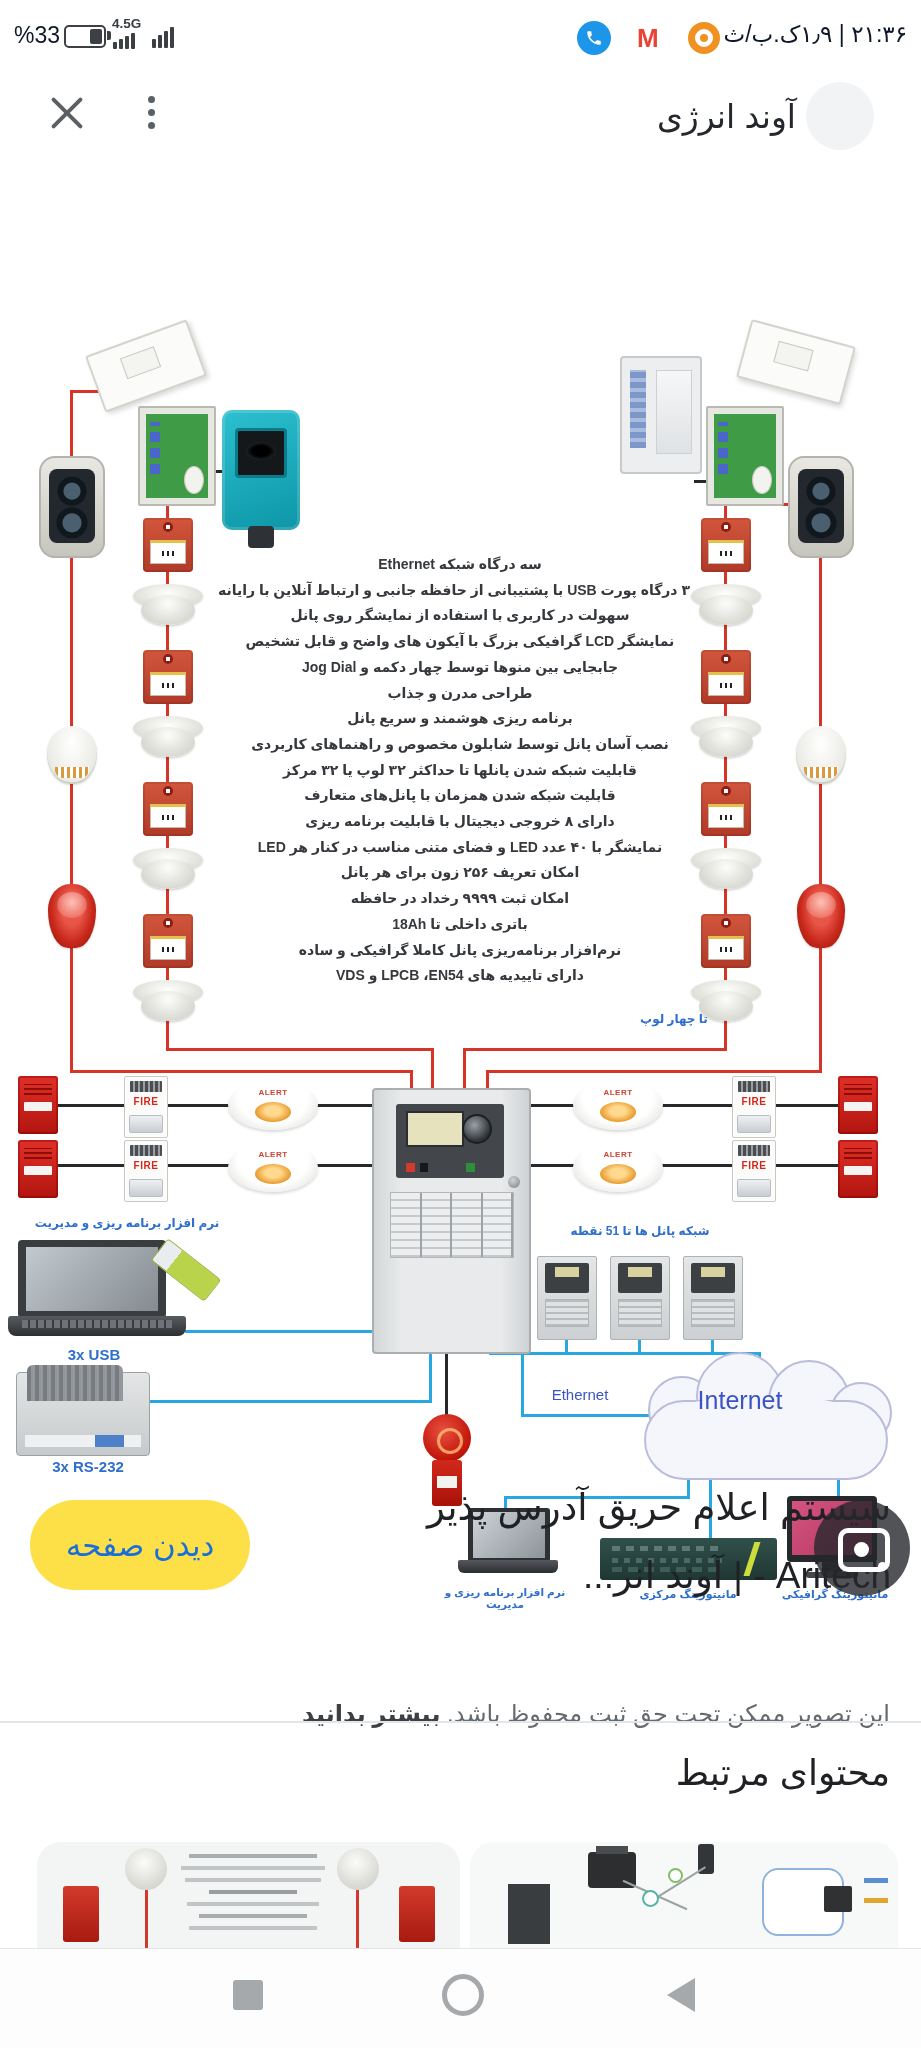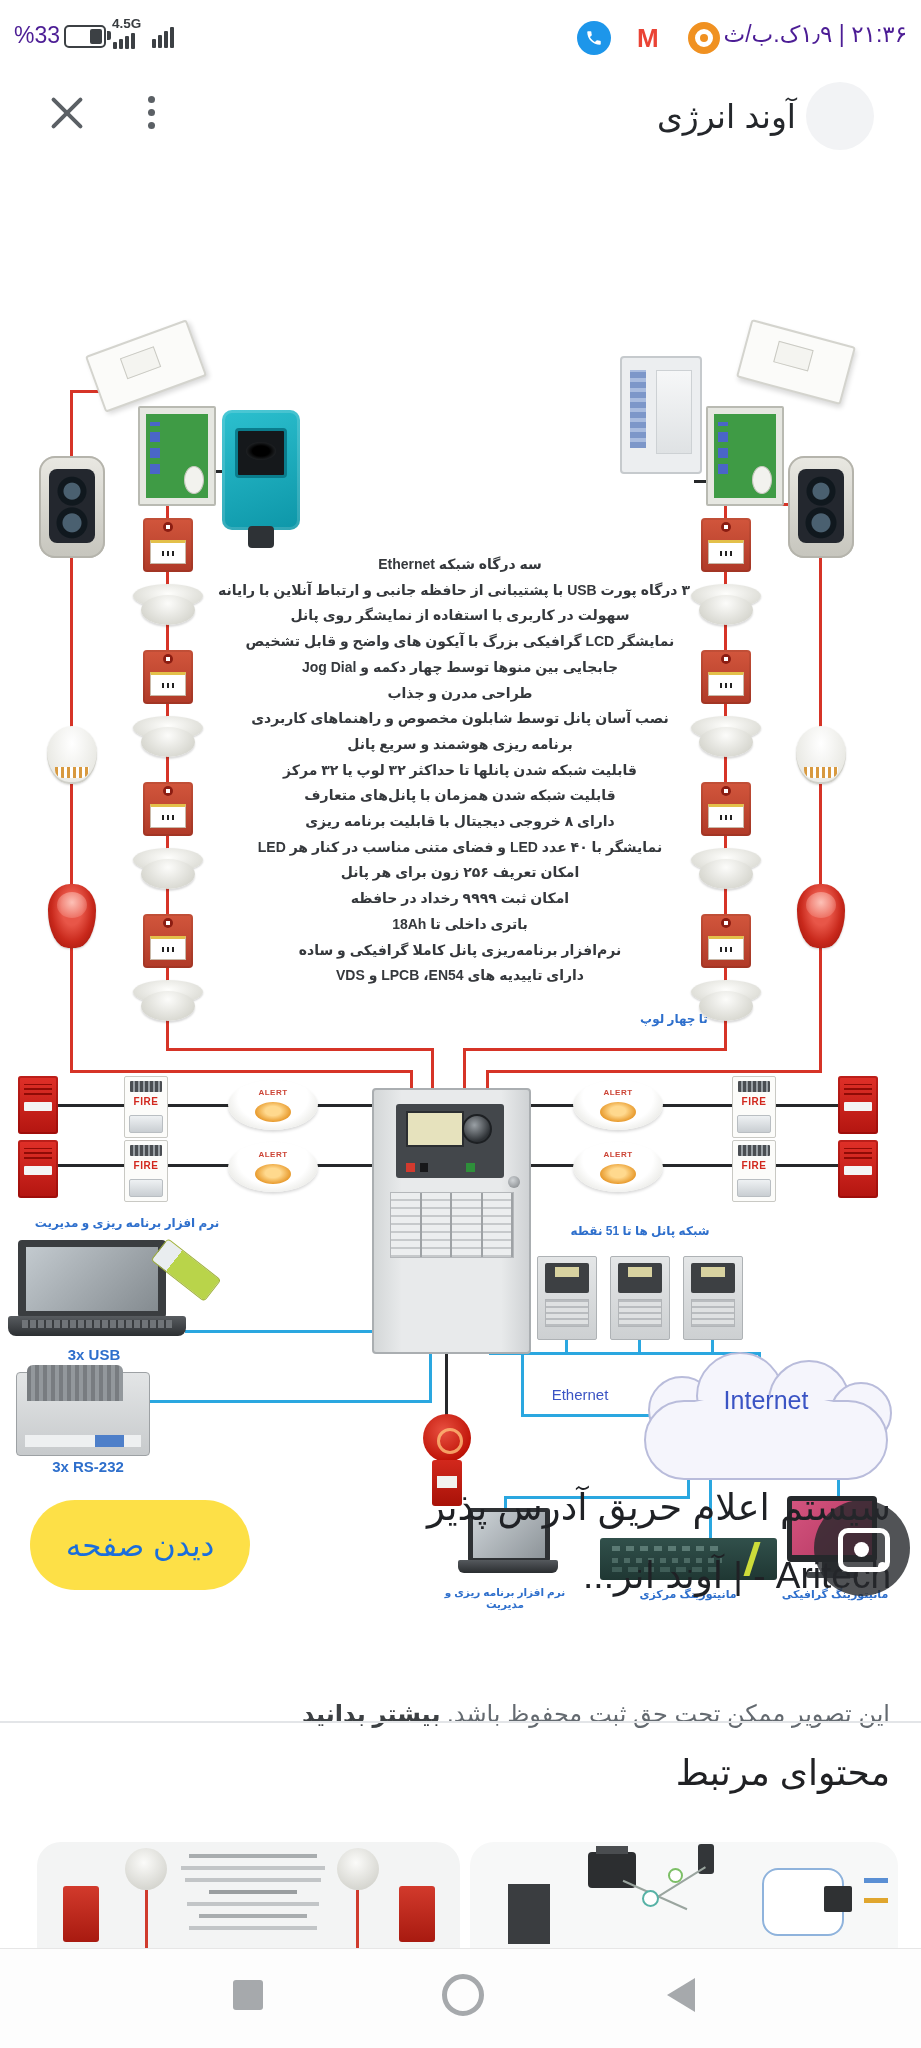--- a/index.html
+++ b/index.html
@@ -104,21 +104,21 @@
   .divider{position:absolute;left:0;top:1721px;width:921px;height:2px;background:#e3e5e8}
   .relhead{position:absolute;left:0;right:31px;top:1752px;font-size:36px;font-weight:500;color:#202124;direction:rtl;text-align:right}
   .card{position:absolute;top:1842px;height:106px;background:#f3f4f4;border-radius:24px 24px 0 0;overflow:hidden}
   .tshape{position:absolute}
   
   .navbg{position:absolute;left:0;top:1948px;width:921px;height:100px;background:#fdfdfd;border-top:1px solid #e6e6e6}
   .navrecents{position:absolute;left:233px;top:1980px;width:30px;height:30px;background:#a6a9ac;border-radius:3px}
   .navhome{position:absolute;left:442px;top:1974px;width:32px;height:32px;border:5px solid #a6a9ac;border-radius:50%}
   .navback{position:absolute;left:667px;top:1978px;width:0;height:0;border-top:17px solid transparent;border-bottom:17px solid transparent;border-right:28px solid #a6a9ac}
   
-  .sbtext{position:absolute;font-size:23px;color:#4c1d95;font-weight:500}
+  .sbtext{position:absolute;font-size:23px;color:#0f172a;font-weight:500}
   .batt{position:absolute;left:64px;top:25px;width:38px;height:19px;border:2.5px solid #3c4044;border-radius:5px}
   .batt::before{content:"";position:absolute;right:-7px;top:4px;width:4px;height:9px;background:#3c4044;border-radius:0 2px 2px 0}
   .batt::after{content:"";position:absolute;right:2px;top:2px;bottom:2px;width:12px;background:#3c4044;border-radius:2px}
   .g45{position:absolute;left:112px;top:16px;font-size:13.5px;font-weight:700;color:#383c40}
   .bars{position:absolute;display:flex;align-items:flex-end;gap:2px}
   .bars span{width:4px;background:#3c4044;border-radius:1px}
   .phico{position:absolute;left:577px;top:21px;width:34px;height:34px;border-radius:50%;background:#1d96ea;display:flex;align-items:center;justify-content:center}
   .gmico{position:absolute;left:637px;top:23px;font-size:26px;font-weight:700;color:#ea4335}
   .apico{position:absolute;left:688px;top:22px;width:18px;height:18px;border-radius:50%;border:7px solid #f09121;background:#fff}
   .apdot{position:absolute;left:5px;top:5px;width:8px;height:8px;border-radius:50%;background:#f09121}
@@ -253,22 +253,22 @@
     <div class="cp" style="left:701px;top:754px"></div>
     <div class="sd" style="left:691px;top:820px"></div>
 
     <div class="featwrap">
       <div class="feat">سه درگاه شبکه Ethernet</div>
       <div class="feat">۳ درگاه پورت USB با پشتیبانی از حافظه جانبی و ارتباط آنلاین با رایانه</div>
       <div class="feat">سهولت در کاربری با استفاده از نمایشگر روی پانل</div>
       <div class="feat">نمایشگر LCD گرافیکی بزرگ با آیکون های واضح و قابل تشخیص</div>
       <div class="feat">جابجایی بین منوها توسط چهار دکمه و Jog Dial</div>
       <div class="feat">طراحی مدرن و جذاب</div>
+      <div class="feat">برنامه ریزی هوشمند و سریع پانل</div>
       <div class="feat">نصب آسان پانل توسط شابلون مخصوص و راهنماهای کاربردی</div>
-      <div class="feat">برنامه ریزی هوشمند و سریع پانل</div>
       <div class="feat">قابلیت شبکه شدن پانلها تا حداکثر ۳۲ لوپ یا ۳۲ مرکز</div>
       <div class="feat">قابلیت شبکه شدن همزمان با پانل‌های متعارف</div>
       <div class="feat">دارای ۸ خروجی دیجیتال با قابلیت برنامه ریزی</div>
       <div class="feat">نمایشگر با ۴۰ عدد LED و فضای متنی مناسب در کنار هر LED</div>
       <div class="feat">امکان تعریف ۲۵۶ زون برای هر پانل</div>
       <div class="feat">امکان ثبت ۹۹۹۹ رخداد در حافظه</div>
       <div class="feat">باتری داخلی تا 18Ah</div>
       <div class="feat">نرم‌افزار برنامه‌ریزی پانل کاملا گرافیکی و ساده</div>
       <div class="feat">دارای تاییدیه های LPCB ،EN54 و VDS</div>
     </div>
@@ -329,21 +329,21 @@
     <div class="bell"></div>
     <div class="bellbase"></div>
 
     <div class="bl-lat" style="left:536px;top:1226px;width:88px;font-weight:400;color:#3b54c4">Ethernet</div>
     <div class="cl" style="left:648px;top:1216px;width:64px;height:64px"></div>
     <div class="cl" style="left:696px;top:1192px;width:84px;height:84px"></div>
     <div class="cl" style="left:768px;top:1200px;width:78px;height:78px"></div>
     <div class="cl" style="left:830px;top:1222px;width:58px;height:58px"></div>
     <div class="cl" style="left:644px;top:1240px;width:240px;height:76px;border-radius:40px"></div>
     <div class="clcover" style="left:654px;top:1236px;width:220px;height:68px"></div>
-    <div class="cloudlabel" style="left:696px;top:1226px;width:140px">Internet</div>
+    <div class="cloudlabel" style="left:670px;top:1226px;width:140px">Internet</div>
 
     <div class="lt2scr"></div>
     <div class="lt2base"></div>
     <div class="bl" style="left:425px;top:1426px;width:160px;font-size:10.5px">نرم افزار برنامه ریزی و مدیریت</div>
     <div class="rack"></div>
     <div class="bl" style="left:612px;top:1428px;width:152px;font-size:11px">مانیتورینگ مرکزی</div>
     <div class="monitor"></div>
     <div class="monstand"></div>
     <div class="monbase"></div>
     <div class="bl" style="left:770px;top:1428px;width:130px;font-size:11px">مانیتورینگ گرافیکی</div>

